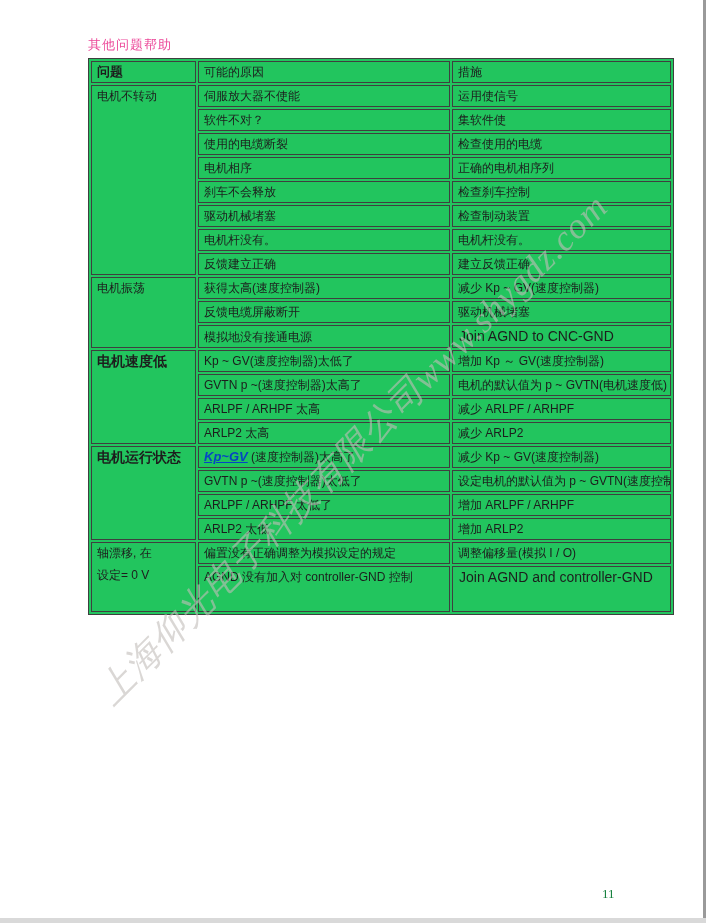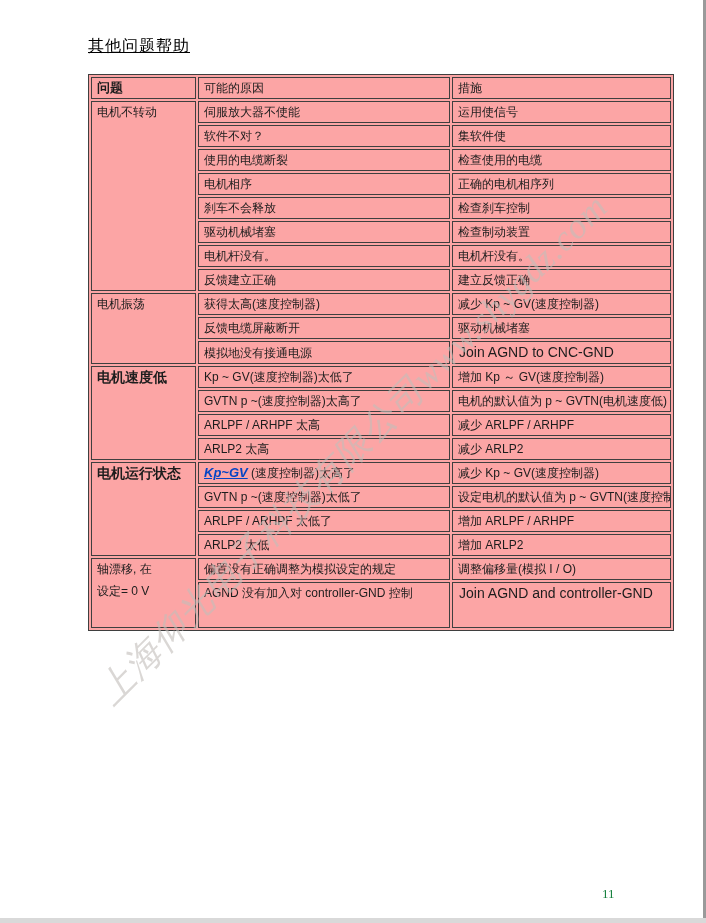--- a/index.html
+++ b/index.html
@@ -15,33 +15,33 @@
   .page-edge-right {
     position:absolute; top:0; right:0; width:3px; height:923px;
     background:#9a9a9a;
   }
   .page-edge-bottom {
     position:absolute; left:0; bottom:0; width:706px; height:5px;
     background:#d9d9d9;
   }
   .doc-header {
     position:absolute; left:88px; top:36px;
-    font-size:16px; letter-spacing:1px; color:#000000;text-decoration:underline;
+    font-size:13px; letter-spacing:1px; color:#ec4899;
   }
   .page-number {
     position:absolute; left:602px; top:886px;
     font-size:13px; color:#15803d;
   }
   table.troubleshoot {
-    position:absolute; left:88px; top:74px;
+    position:absolute; left:88px; top:58px;
     width:508px;
     border-collapse:separate;
     border-spacing:2px;
     border:1px solid #3f3f3f;
-    background:#fca5a5;
+    background:#22c55e;
     table-layout:fixed;
   }
   col.c1 { width:105px; }
   col.c2 { width:252px; }
   col.c3 { width:219px; }
   th, td {
     border:1px solid #3f3f3f;
     font-family:"Liberation Sans", sans-serif;
     font-size:12px;
     line-height:16px;

